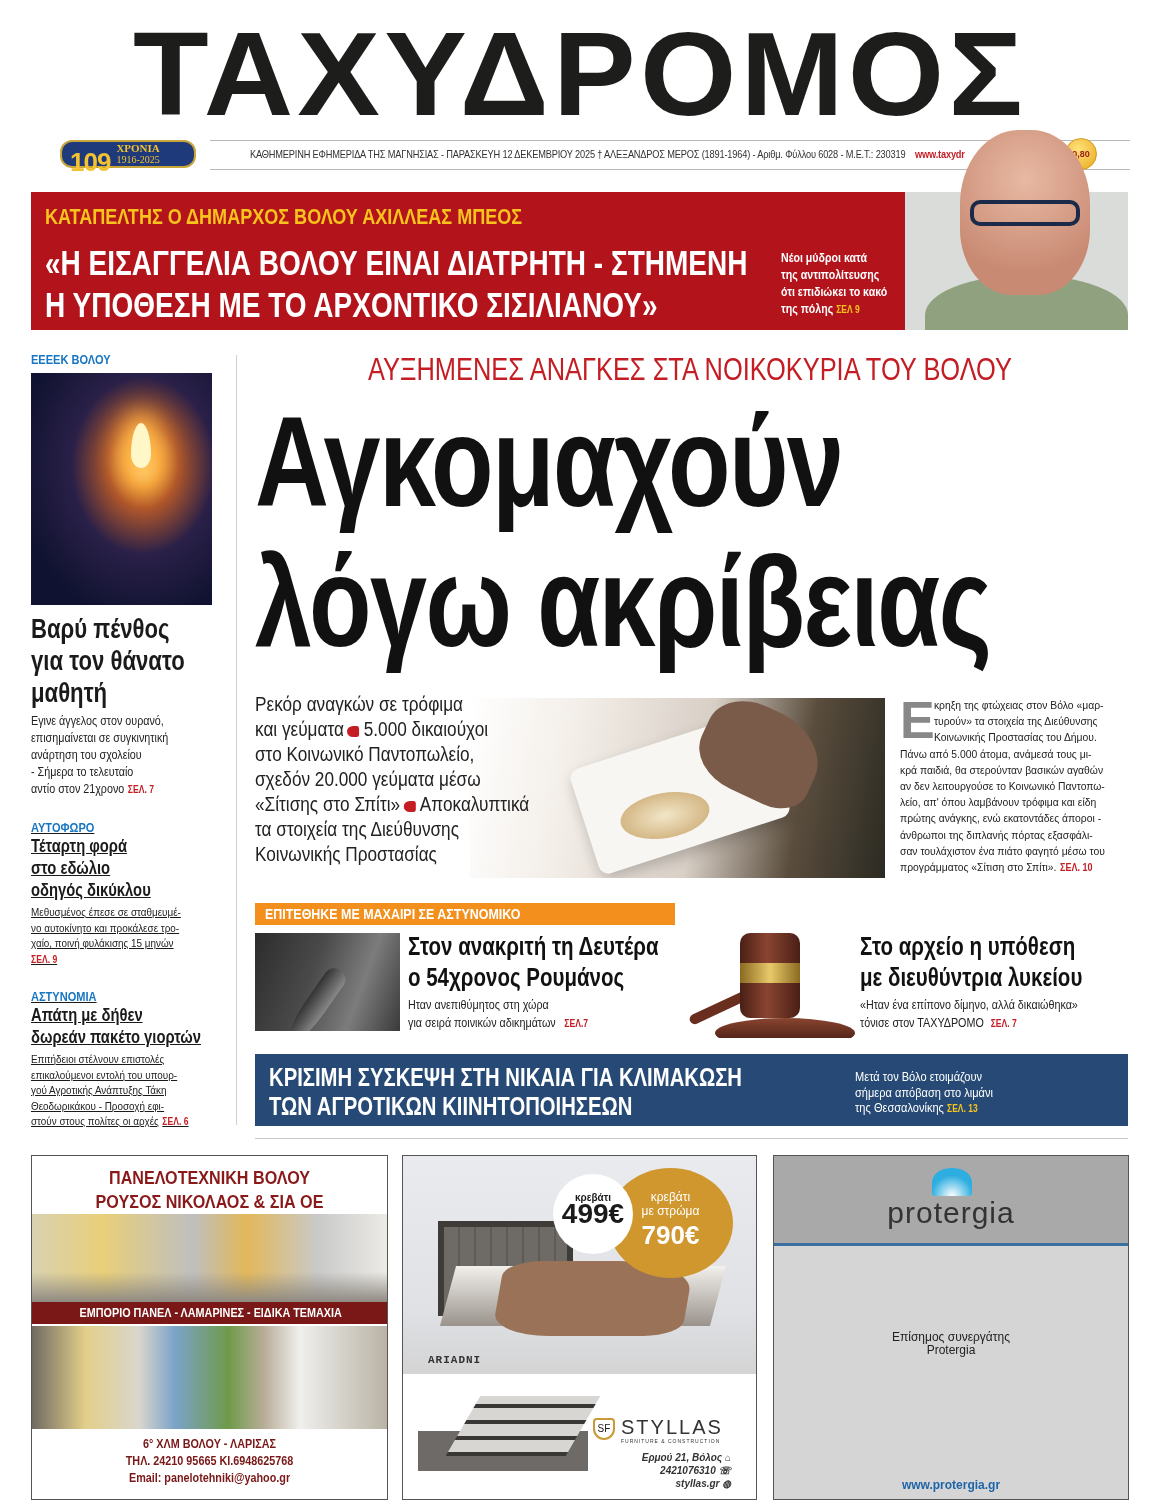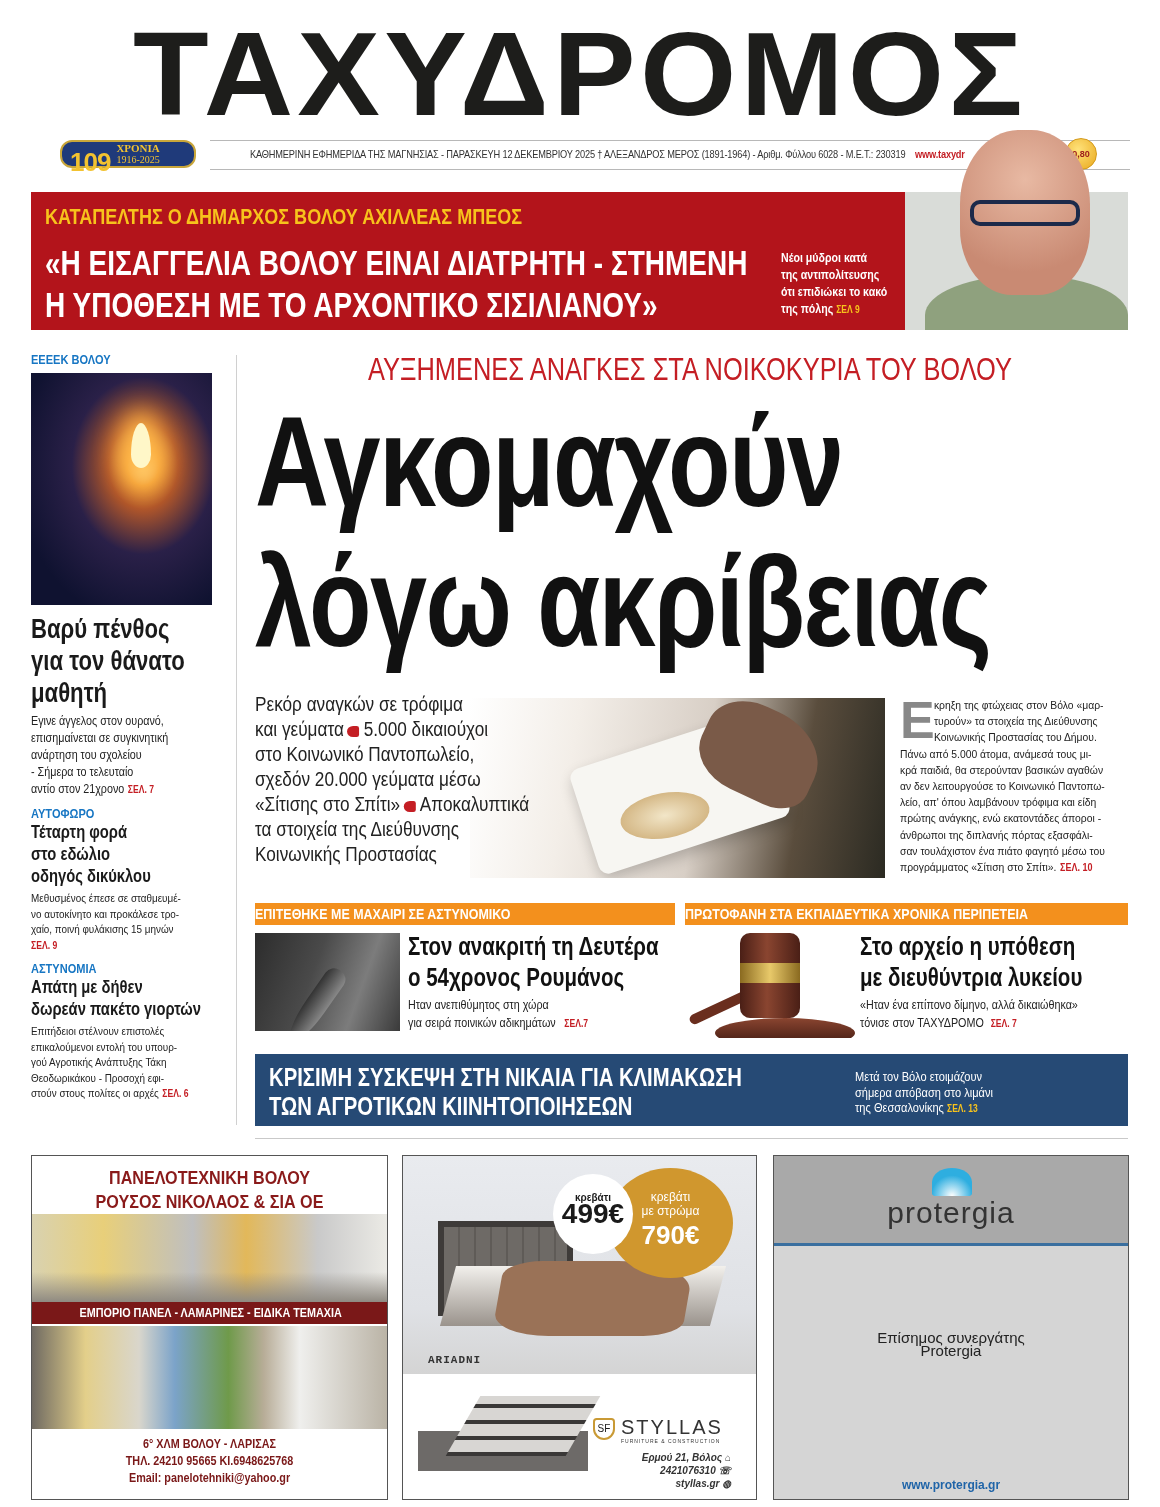--- a/index.html
+++ b/index.html
@@ -37,39 +37,39 @@
   
   #left-col { left: 31px; top: 352px; width: 200px; height: 780px; }
   .sec-label { font-size: 13px; font-weight: 700; color: #1776c3; transform: scaleX(0.85); transform-origin: left; white-space: nowrap; }
   .lc-img { width: 181px; height: 232px; margin-top: 6px; background: radial-gradient(ellipse at 62% 40%, #ffeaa0 0, #f3a23a 10%, #b0562a 22%, #2a2048 45%, #0f1230 80%); position: relative; }
   .lc-img .flame { position: absolute; left: 100px; top: 50px; width: 20px; height: 45px; border-radius: 50% 50% 50% 50% / 70% 70% 30% 30%; background: #fff7c8; box-shadow: 0 0 25px 12px #ffb84a; }
   .lc-title { font-weight: 700; color: #1a1a1a; transform: scaleX(0.82); transform-origin: left; white-space: nowrap; }
   .lc-title.big { font-size: 27px; line-height: 32px; margin-top: 8px; }
   .lc-title.mid { font-size: 18px; line-height: 22px; }
   .lc-text { font-size: 12.5px; line-height: 17px; color: #222; margin-top: 4px; transform: scaleX(0.86); transform-origin: left; white-space: nowrap; }
   .pg { color: #c41e24; font-weight: 700; font-size: 10px; margin-left: 4px; }
-  .lc-block { margin-top: 8px; }
+  .lc-block { margin-top: 22px; text-decoration: underline; }
   #col-divider { left: 236px; top: 355px; width: 1px; height: 770px; background: #d0d0d0; }
 
   
   #lead-kicker { left: 240px; top: 352px; width: 900px; text-align: center; font-size: 31px; color: #c41e24; letter-spacing: 0px; transform: scaleX(0.82); transform-origin: center; white-space: nowrap; }
   #lead-title { left: 255px; top: 392px; width: 880px; font-size: 128px; line-height: 140px; font-weight: 900; color: #111; letter-spacing: -2px; transform: scaleX(0.8); transform-origin: left; white-space: nowrap; }
   #lead-photo { left: 470px; top: 698px; width: 415px; height: 180px; overflow: hidden; background: linear-gradient(100deg, #ffffff 0%, #f3eee8 25%, #d8cfc6 55%, #5a4d3d 78%, #2b2a22 100%); }
   #lead-photo .plate { position: absolute; left: 110px; top: 40px; width: 200px; height: 110px; background: #f7f6f2; border-radius: 10px; transform: rotate(-18deg); box-shadow: 0 6px 14px rgba(0,0,0,0.2); }
   #lead-photo .bread { position: absolute; left: 150px; top: 95px; width: 90px; height: 45px; background: radial-gradient(ellipse, #f2e6c8, #c8a46a); border-radius: 50%; transform: rotate(-10deg); }
   #lead-photo .hand { position: absolute; left: 230px; top: 10px; width: 120px; height: 90px; background: #7a5a48; border-radius: 40% 50% 30% 40%; transform: rotate(25deg); }
   #lead-summary { left: 255px; top: 692px; width: 340px; font-size: 20px; line-height: 25px; color: #222; transform: scaleX(0.86); transform-origin: left; }
   #lead-summary .line { white-space: nowrap; }
   .dot { display: inline-block; width: 14px; height: 11px; background: #c41e24; border-radius: 50% 20% 20% 50%; margin: 0 5px -1px 4px; }
   #lead-body { left: 900px; top: 697px; width: 230px; font-size: 11.5px; line-height: 16.2px; color: #222; }
   #lead-body .dropcap { float: left; font-size: 52px; line-height: 44px; font-weight: 900; color: #888; margin-right: 3px; margin-top: 1px; }
   #lead-body .t { transform: scaleX(0.9); transform-origin: left; white-space: nowrap; display: block; }
 
   
-  .orange-bar { position: absolute; height: 22px; background: #f3901d; color: #fff; font-size: 15px; font-weight: 700; line-height: 22px; padding-left: 0; white-space: nowrap; overflow: hidden; }
+  .orange-bar { position: absolute; height: 22px; background: #f3901d; color: #fff; font-size: 15px; font-weight: 700; line-height: 22px; padding-left: 10px; white-space: nowrap; overflow: hidden; }
   .orange-bar span { display: inline-block; transform: scaleX(0.83); transform-origin: left; }
   #story-knife { left: 255px; top: 903px; width: 420px; height: 135px; }
   #story-knife .img { position: absolute; left: 0; top: 30px; width: 145px; height: 98px; background: linear-gradient(110deg, #2c2c2c 0%, #4a4a4a 40%, #7c7c7c 70%, #3a3a3a 100%); overflow: hidden; }
   #story-knife .img .blade { position: absolute; left: 50px; top: 30px; width: 22px; height: 85px; background: linear-gradient(90deg, #333, #888); transform: rotate(35deg); border-radius: 10px 10px 50% 50%; }
   .story-title { position: absolute; font-size: 25px; line-height: 31px; font-weight: 700; color: #111; transform: scaleX(0.82); transform-origin: left; white-space: nowrap; }
   .story-text { position: absolute; font-size: 12.5px; line-height: 18px; color: #222; transform: scaleX(0.86); transform-origin: left; white-space: nowrap; }
   #story-gavel { left: 685px; top: 903px; width: 445px; height: 135px; }
   #story-gavel .img { position: absolute; left: 0; top: 20px; width: 175px; height: 115px; overflow: hidden; }
   #story-gavel .head { position: absolute; left: 55px; top: 10px; width: 60px; height: 85px; border-radius: 10px; background: linear-gradient(90deg, #4a1f16, #8a4530 45%, #4a1f16); }
   #story-gavel .band { position: absolute; left: 55px; top: 40px; width: 60px; height: 20px; background: linear-gradient(90deg, #8a6a20, #e8c96a, #8a6a20); }
@@ -115,21 +115,21 @@
   #ad-bed .logo .mark { position: absolute; left: 0; top: 2px; width: 22px; height: 22px; border: 2px solid #c99a35; border-radius: 4px 4px 12px 12px; font-size: 10px; font-weight: 400; text-align: center; line-height: 18px; }
   #ad-bed .logo .name { position: absolute; left: 28px; top: 0; font-size: 20px; letter-spacing: 2px; color: #333; }
   #ad-bed .logo .sub { position: absolute; left: 28px; top: 22px; font-size: 5px; color: #333; letter-spacing: 1px; }
   #ad-bed .contact { position: absolute; right: 25px; top: 295px; text-align: right; font-size: 10px; line-height: 13px; font-style: italic; font-weight: 700; color: #333; }
 
   #ad-protergia { left: 773px; width: 356px; background: #d5d5d5; }
   #ad-protergia .top { position: absolute; left: 0; top: 0; width: 100%; height: 90px; background: #a9a9a9; border-bottom: 3px solid #3a6f9f; }
   #ad-protergia .shell { position: absolute; left: 158px; top: 12px; width: 40px; height: 28px; border-radius: 50% 50% 10% 10%; background: radial-gradient(circle at 50% 100%, #ffffff 0, #2eaee0 60%); }
   #ad-protergia .word { position: absolute; left: 0; width: 100%; top: 40px; text-align: center; font-size: 30px; color: #333; letter-spacing: 1px; }
   #ad-protergia .serafeim { position: absolute; left: 0; width: 100%; top: 115px; text-align: center; font-size: 30px; font-weight: 900; line-height: 28px; color: #111; letter-spacing: 1px; }
-  #ad-protergia .partner { position: absolute; left: 0; width: 100%; top: 175px; text-align: center; font-size: 15px; line-height: 13px; color: #222; }
+  #ad-protergia .partner { position: absolute; left: 0; width: 100%; top: 175px; text-align: center; font-size: 12px; line-height: 13px; color: #222; }
   #ad-protergia .contact { position: absolute; left: 0; width: 100%; top: 260px; text-align: center; font-size: 13px; line-height: 15px; font-weight: 700; color: #222; }
   #ad-protergia .web { position: absolute; left: 0; width: 100%; top: 322px; text-align: center; font-size: 12px; font-weight: 700; color: #1f64a8; }
 </style>
 </head>
 <body>
 
 <div id="masthead" class="abs">
   <div class="logo">ΤΑΧΥΔΡΟΜΟΣ</div>
 </div>
 
@@ -266,21 +266,20 @@
     <div>Στον ανακριτή τη Δευτέρα</div>
     <div>ο 54χρονος Ρουμάνος</div>
   </div>
   <div class="story-text" style="left:153px;top:93px;">
     <div>Ηταν ανεπιθύμητος στη χώρα</div>
     <div><span>για σειρά ποινικών αδικημάτων</span><span class="pg" style="margin-left:10px">ΣΕΛ.7</span></div>
   </div>
 </div>
 
 <div id="story-gavel" class="abs">
-  <div class="orange-bar" style="left:0;top:0;width:443px;"><span>ΠΡΩΤΟΦΑΝΗ ΣΤΑ ΕΚΠΑΙΔΕΥΤΙΚΑ ΧΡΟΝΙΚΑ ΠΕΡΙΠΕΤΕΙΑ</span></div>
   <div class="img">
     <div class="base"></div>
       <div class="handle"></div>
       <div class="head"></div>
       <div class="band"></div>
   </div>
   <div class="story-title" style="left:175px;top:28px;">
     <div>Στο αρχείο η υπόθεση</div>
     <div>με διευθύντρια λυκείου</div>
   </div>

